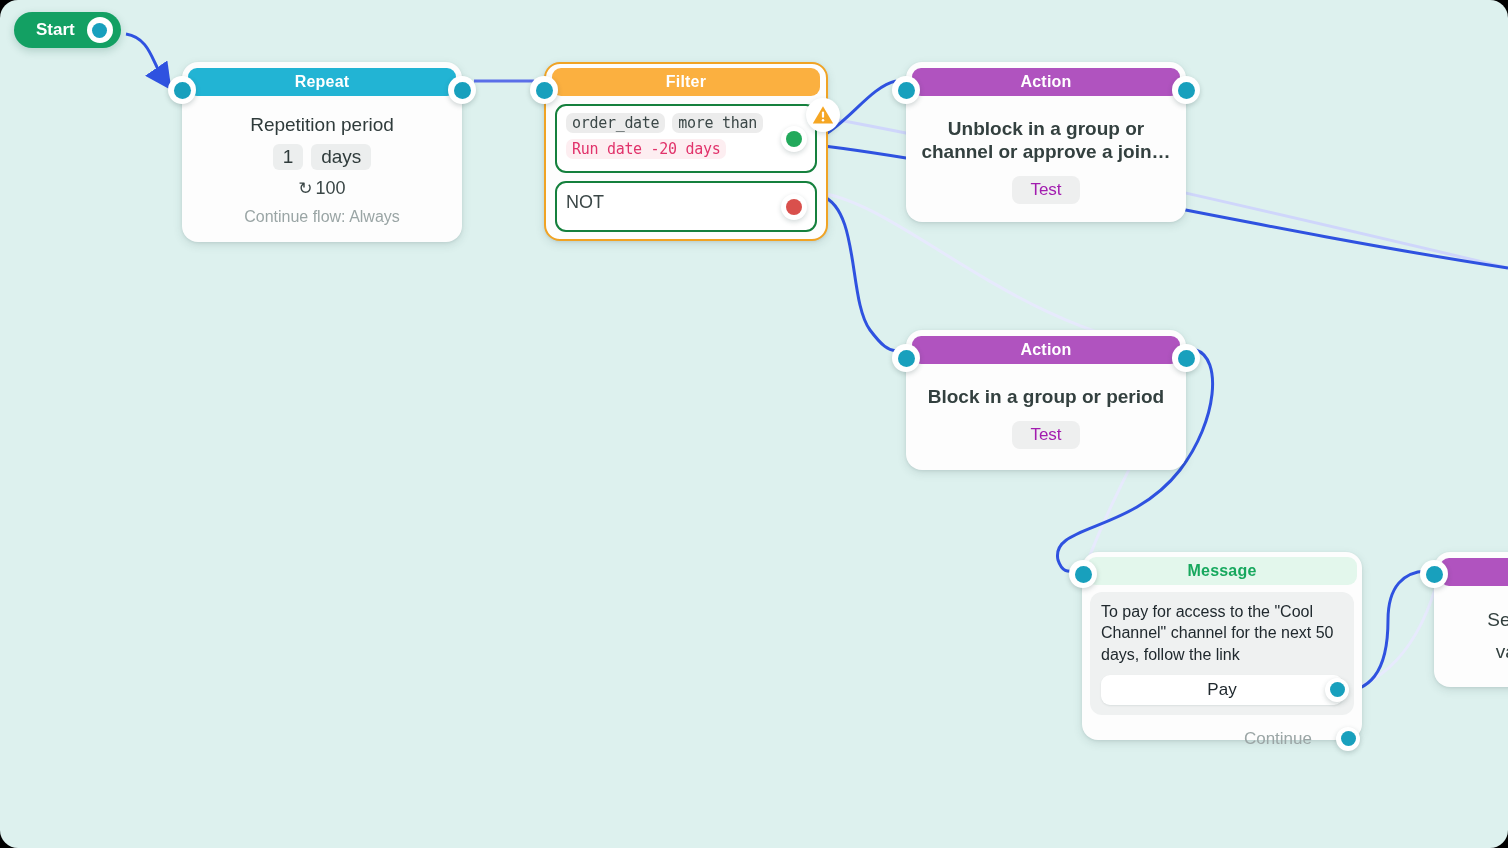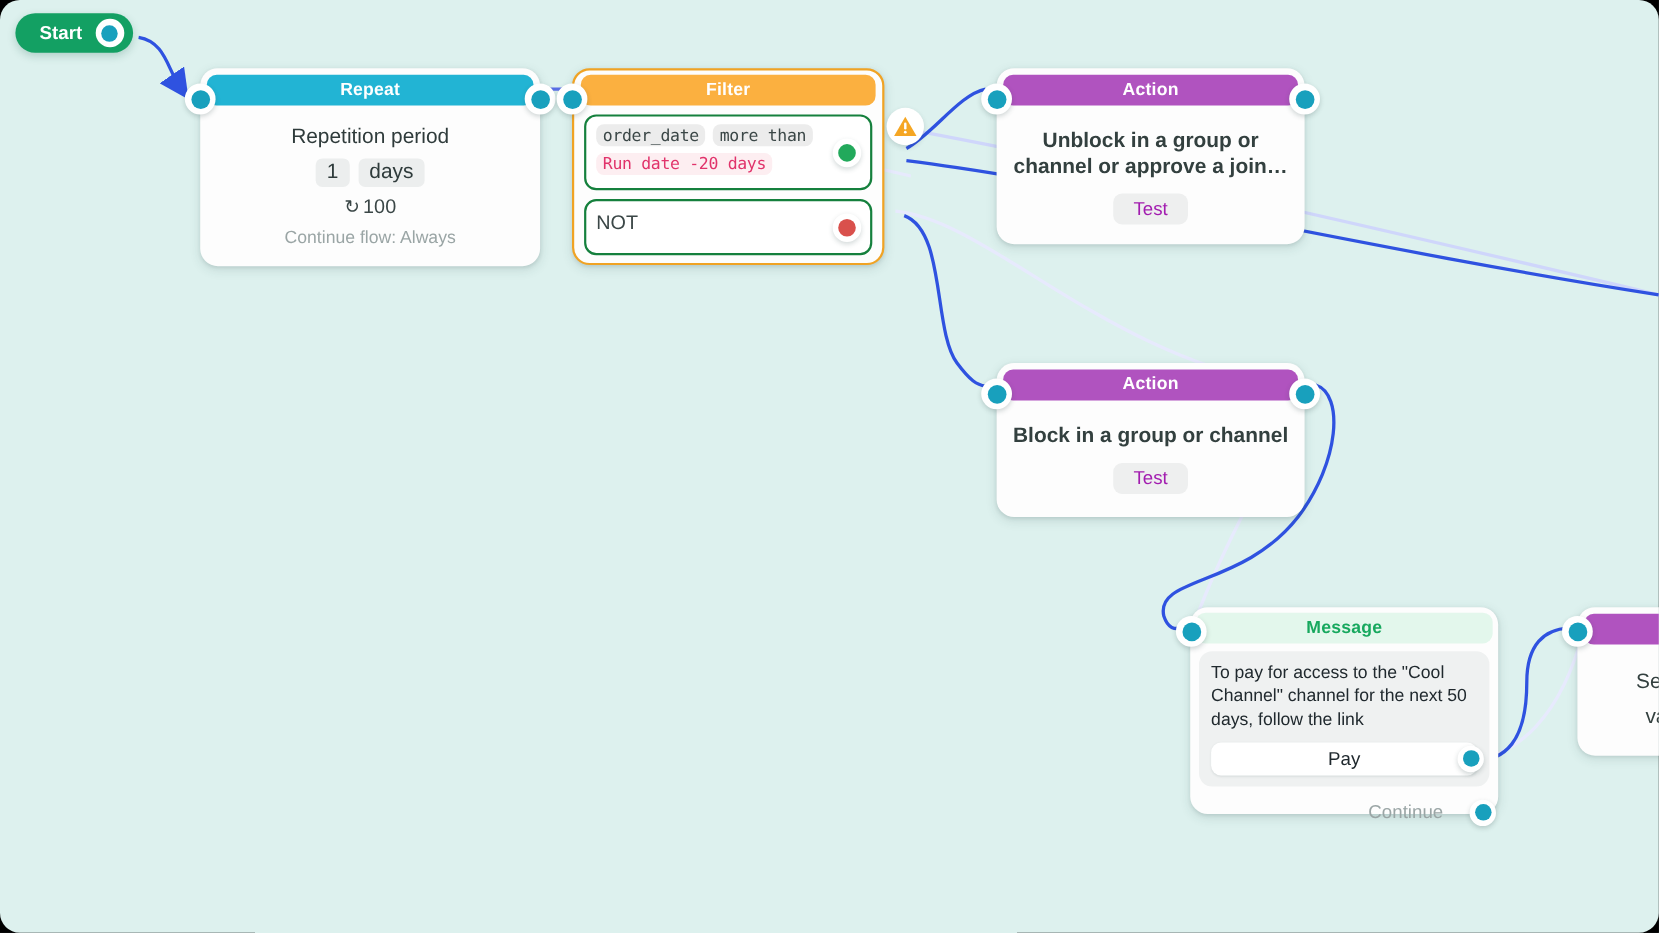--- a/index.html
+++ b/index.html
@@ -102,21 +102,21 @@
     background: #ffffff;
     display: flex; align-items: center; justify-content: center;
   }
   #start-pill .dot::after {
     content: "";
     width: 15px; height: 15px; border-radius: 50%;
     background: #18a0bd;
   }
 
   
-  #node-repeat { left: 182px; top: 62px; width: 309px; height: 180px; }
+  #node-repeat { left: 182px; top: 62px; width: 280px; height: 180px; }
   #node-repeat .node-head { background: #22b4d4; }
   .rep-title {
     font-size: 19px;
     color: #2f3b3b;
     margin-top: 8px;
     margin-bottom: 8px;
   }
   .rep-chips {
     display: flex;
     align-items: center;
@@ -141,21 +141,21 @@
     margin-bottom: 9px;
   }
   .rep-count .ricon { font-size: 17px; color: #3b4747; }
   .rep-continue {
     font-size: 16px;
     color: #9aa5a5;
   }
 
   
   #node-filter {
-    left: 520px; top: 62px; width: 280px; height: 175px;
+    left: 544px; top: 62px; width: 280px; height: 175px;
     border: 2px solid #f0a324;
     background: #fdfdfd;
   }
   #node-filter .node-head { background: #fbb040; margin-top: 4px; }
   #node-filter .node-body { padding: 8px 9px 10px 9px; }
   .cond-box {
     position: relative;
     border: 2px solid #15803d;
     border-radius: 11px;
     background: #ffffff;
@@ -390,21 +390,21 @@
       <div class="act-title">Unblock in a group or channel or approve a join…</div>
       <span class="test-btn">Test</span>
     </div>
   </div>
 
   <div class="node node-action" id="node-action-2">
     <div class="port" style="left:-14px; top:14px;"></div>
     <div class="port" style="right:-14px; top:14px;"></div>
     <div class="node-head">Action</div>
     <div class="node-body">
-      <div class="act-title">Block in a group or channel</div>
+      <div class="act-title">Block in a group or period</div>
       <span class="test-btn">Test</span>
     </div>
   </div>
 
   <div class="node" id="node-message">
     <div class="port" style="left:-13px; top:8px;"></div>
     <div class="node-head">Message</div>
     <div class="node-body">
       <div class="msg-bubble">
         <div class="msg-text">To pay for access to the "Cool Channel" channel for the next 50 days, follow the link</div>

